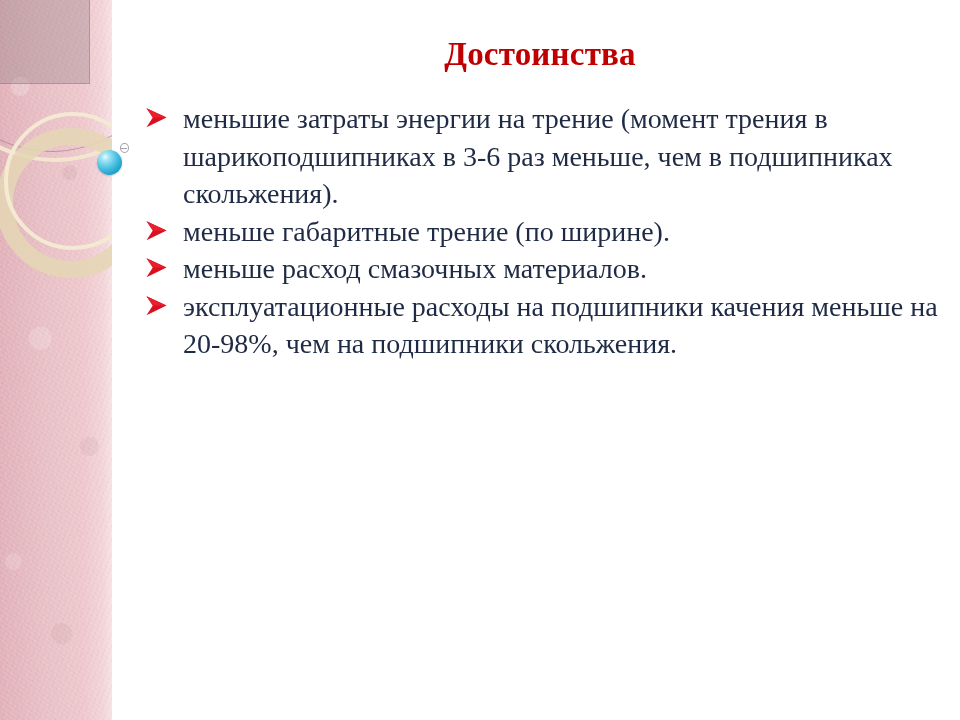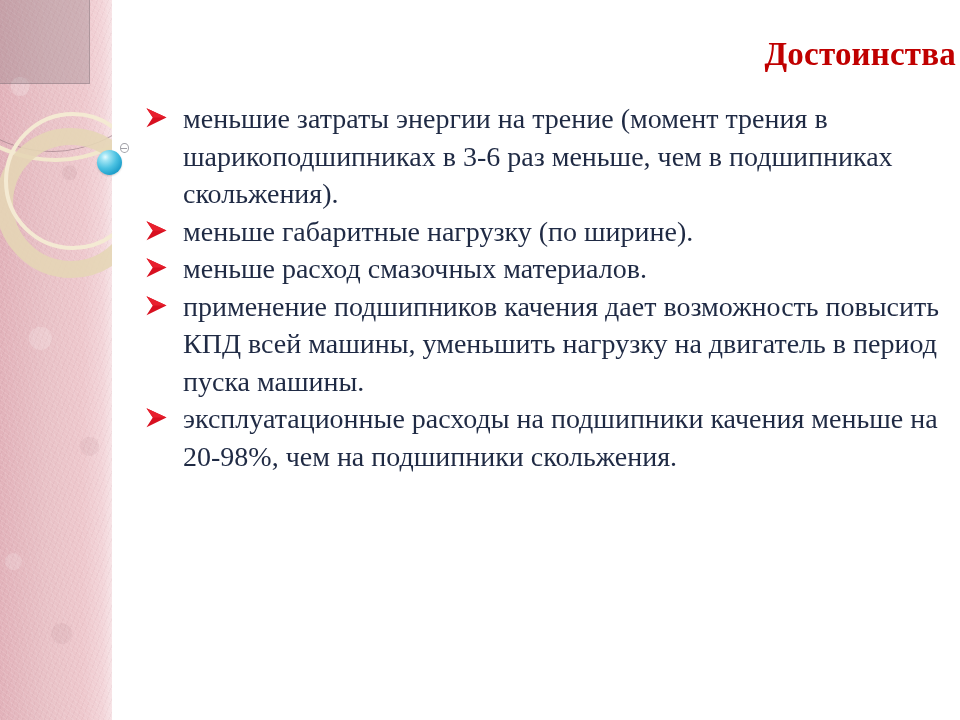--- a/index.html
+++ b/index.html
@@ -141,24 +141,24 @@
     left: 0;
     top: 3.5px;
     width: 6px;
     height: 1.4px;
     background: rgba(120,120,130,0.70);
   }
 
   
   #title {
     position: absolute;
-    left: 156px;
+    left: 140px;
     top: 34px;
     width: 800px;
-    text-align: right;
+    text-align: center;
     color: #c00000;
     font-weight: bold;
     font-size: 33px;
     line-height: 40px;
     letter-spacing: 0.2px;
   }
 
   
   #bullets {
     position: absolute;
@@ -218,43 +218,34 @@
       <span class="bullet-text">меньшие затраты энергии на трение (момент трения в шарикоподшипниках в 3-6 раз меньше, чем в подшипниках скольжения).</span>
     </div>
 
     <div class="bullet-item">
       <span class="bullet-marker">
         <svg width="24" height="22" viewBox="0 0 24 22" xmlns="http://www.w3.org/2000/svg">
           <path d="M1.5 1.2 L21.5 10.6 L1.5 20.2 L7.8 10.6 Z" fill="#d81020"></path>
           <path d="M1.5 1.2 L21.5 10.6 L7.8 10.6 Z" fill="#e8202e"></path>
         </svg>
       </span>
-      <span class="bullet-text">меньше габаритные нагрузку (по ширине).</span>
+      <span class="bullet-text">меньше габаритные трение (по ширине).</span>
     </div>
 
     <div class="bullet-item">
       <span class="bullet-marker">
         <svg width="24" height="22" viewBox="0 0 24 22" xmlns="http://www.w3.org/2000/svg">
           <path d="M1.5 1.2 L21.5 10.6 L1.5 20.2 L7.8 10.6 Z" fill="#d81020"></path>
           <path d="M1.5 1.2 L21.5 10.6 L7.8 10.6 Z" fill="#e8202e"></path>
         </svg>
       </span>
       <span class="bullet-text">меньше расход смазочных материалов.</span>
     </div>
 
 
-    <div class="bullet-item">
-      <span class="bullet-marker">
-        <svg width="24" height="22" viewBox="0 0 24 22" xmlns="http://www.w3.org/2000/svg">
-          <path d="M1.5 1.2 L21.5 10.6 L1.5 20.2 L7.8 10.6 Z" fill="#d81020"></path>
-          <path d="M1.5 1.2 L21.5 10.6 L7.8 10.6 Z" fill="#e8202e"></path>
-        </svg>
-      </span>
-      <span class="bullet-text">применение подшипников качения дает возможность повысить КПД всей машины, уменьшить нагрузку на двигатель в период пуска машины.</span>
-    </div>
 
     <div class="bullet-item">
       <span class="bullet-marker">
         <svg width="24" height="22" viewBox="0 0 24 22" xmlns="http://www.w3.org/2000/svg">
           <path d="M1.5 1.2 L21.5 10.6 L1.5 20.2 L7.8 10.6 Z" fill="#d81020"></path>
           <path d="M1.5 1.2 L21.5 10.6 L7.8 10.6 Z" fill="#e8202e"></path>
         </svg>
       </span>
       <span class="bullet-text">эксплуатационные расходы на подшипники качения меньше на 20-98%, чем на подшипники скольжения.</span>
     </div>

